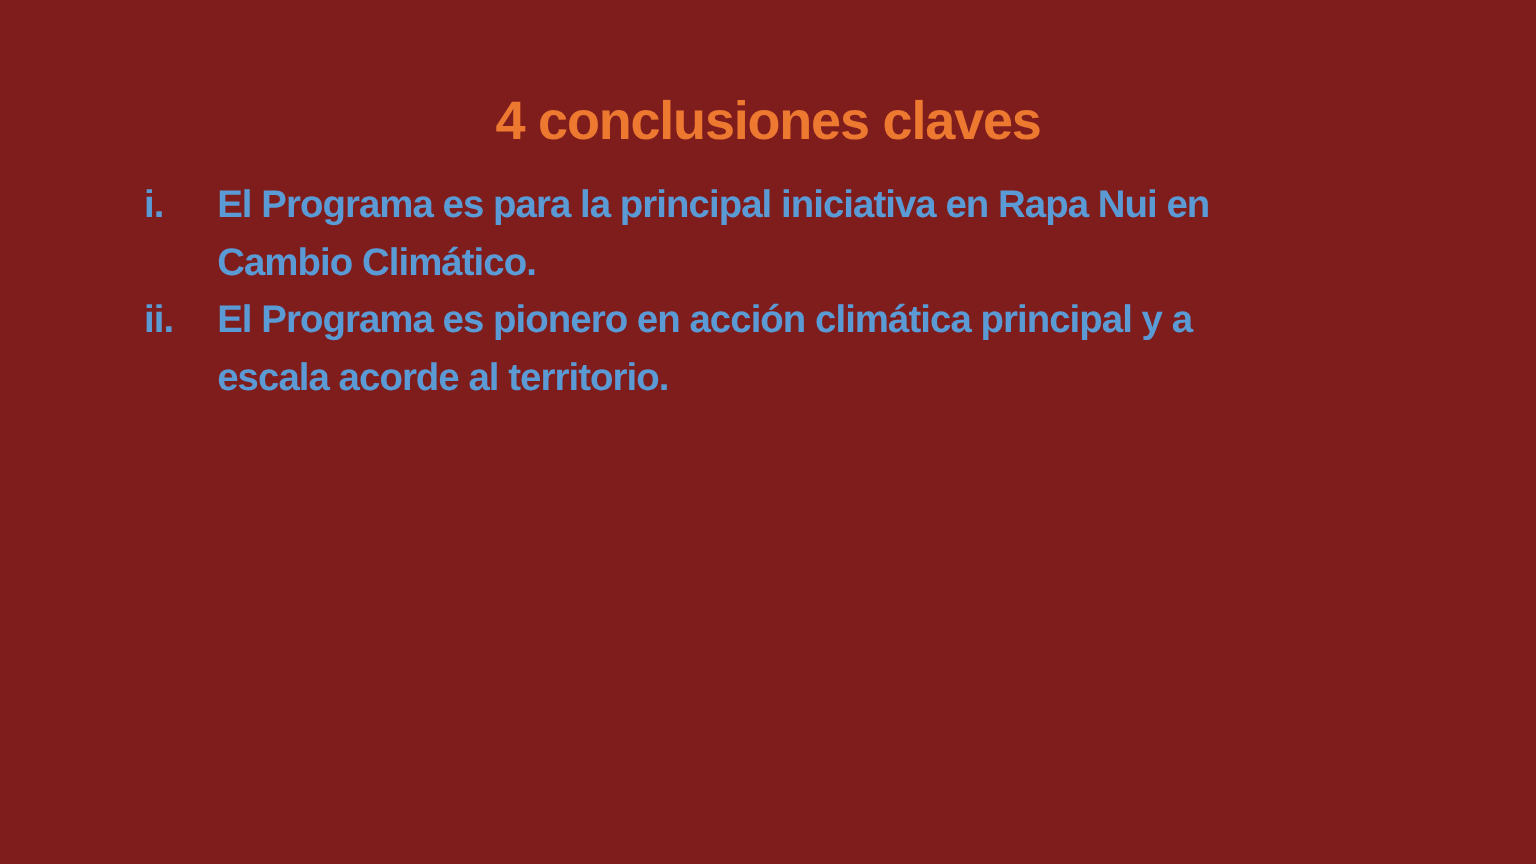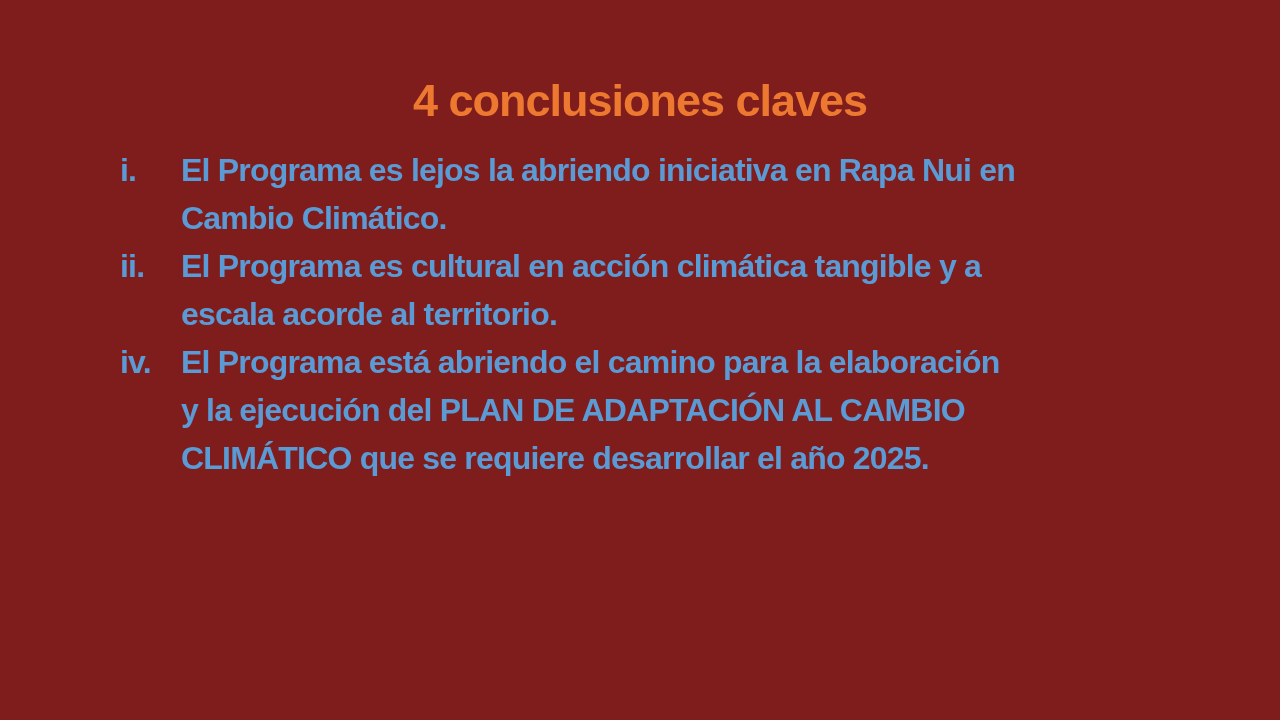--- a/index.html
+++ b/index.html
@@ -54,32 +54,26 @@
 <body>
 
 <div class="slide">
 
   <h1 class="slide-title">4 conclusiones claves</h1>
 
   <div class="conclusions-list">
 
     <div class="conclusion-item">
       <span class="item-numeral">i.</span>
-      <span class="item-text">El Programa es lejos la abriendo iniciativa en Rapa Nui en
+      <span class="item-text">El Programa es para la principal iniciativa en Rapa Nui en
 Cambio Climático.</span>
     </div>
 
     <div class="conclusion-item">
       <span class="item-numeral">ii.</span>
-      <span class="item-text">El Programa es cultural en acción climática tangible y a
+      <span class="item-text">El Programa es pionero en acción climática principal y a
 escala acorde al territorio.</span>
     </div>
 
 
-    <div class="conclusion-item">
-      <span class="item-numeral">iv.</span>
-      <span class="item-text">El Programa está abriendo el camino para la elaboración
-y la ejecución del PLAN DE ADAPTACIÓN AL CAMBIO
-CLIMÁTICO que se requiere desarrollar el año 2025.</span>
-    </div>
 
   </div>
 </div>
 
 </body></html>

